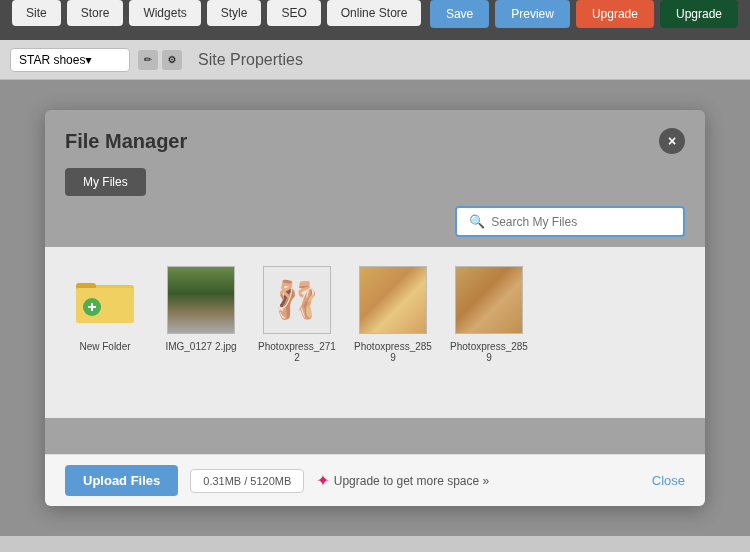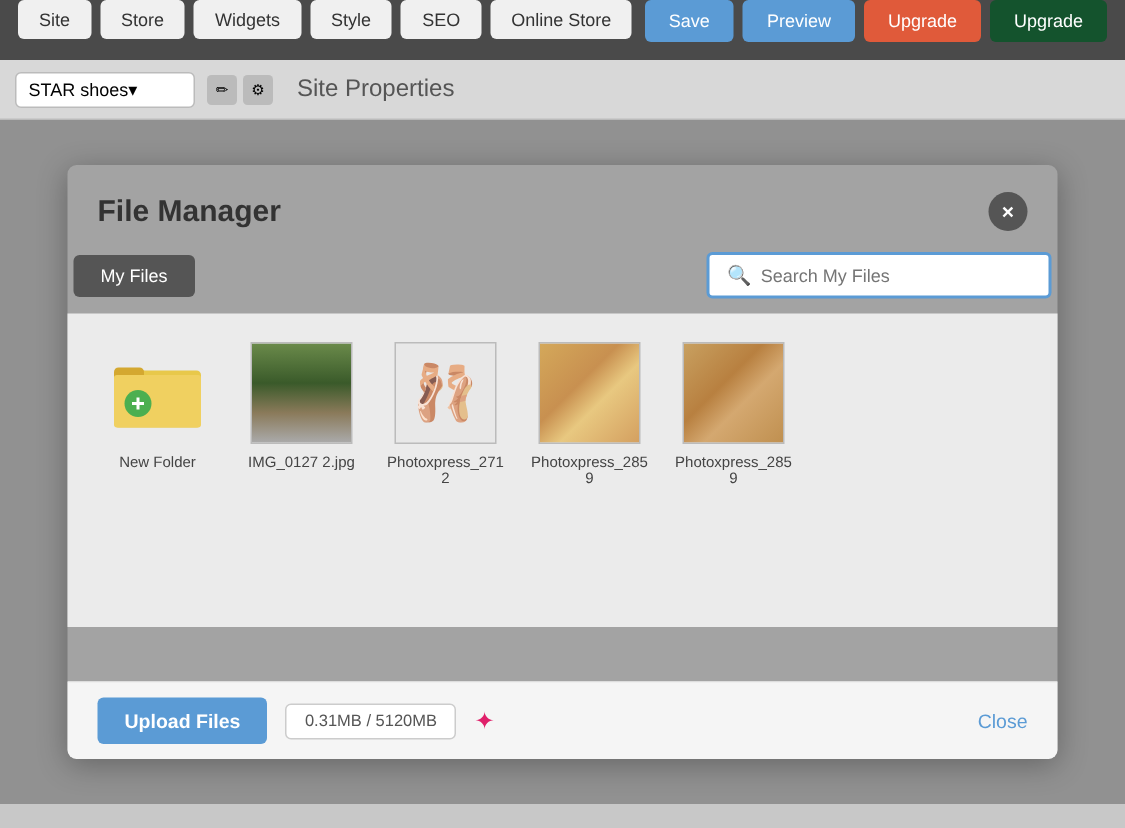--- a/index.html
+++ b/index.html
@@ -124,24 +124,25 @@
       cursor: pointer;
       color: white;
       font-size: 14px;
       display: flex;
       align-items: center;
       justify-content: center;
       font-weight: bold;
     }
 
     .modal-toolbar {
-      padding: 4px 4px 10px;
-      display: flex;
-      align-items: center;
+      padding: 4px 20px 10px;
+      display: flex;
+      align-items: flex-start;
       gap: 10px;
+      flex-direction: column;
     }
     .my-files-btn {
       background: #555;
       color: white;
       border: none;
       border-radius: 4px;
       padding: 7px 18px;
       font-size: 12px;
       cursor: pointer;
     }
@@ -381,17 +382,18 @@
         </div>
 
       </div>
     </div>
 
     <div class="modal-footer">
       <button class="upload-btn">Upload Files</button>
       <div class="storage-badge">0.31MB / 5120MB</div>
       <div class="upgrade-link">
         <span class="star-icon">✦</span>
+        <span>Upgrade to get more space »</span>
       </div>
       <a class="close-link">Close</a>
     </div>
   </div>
 </div>
 
 </body></html>

